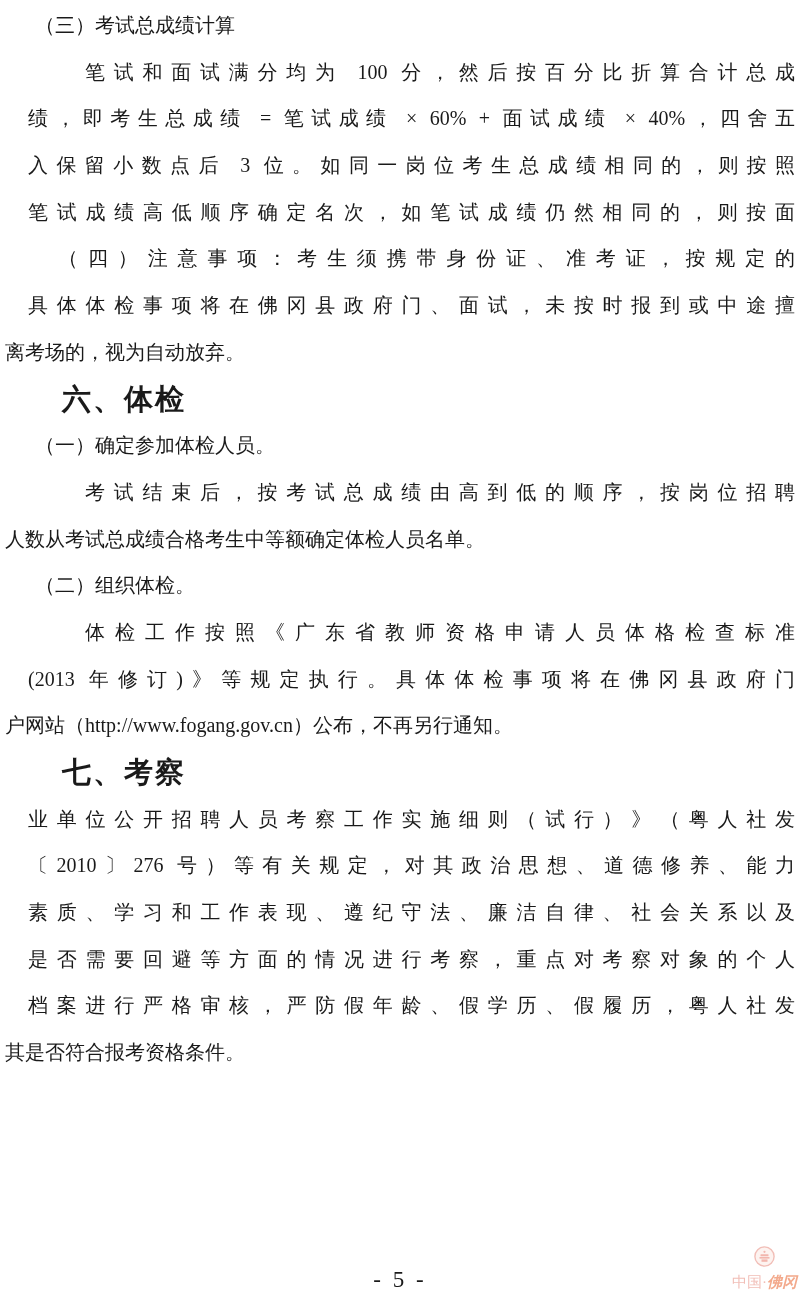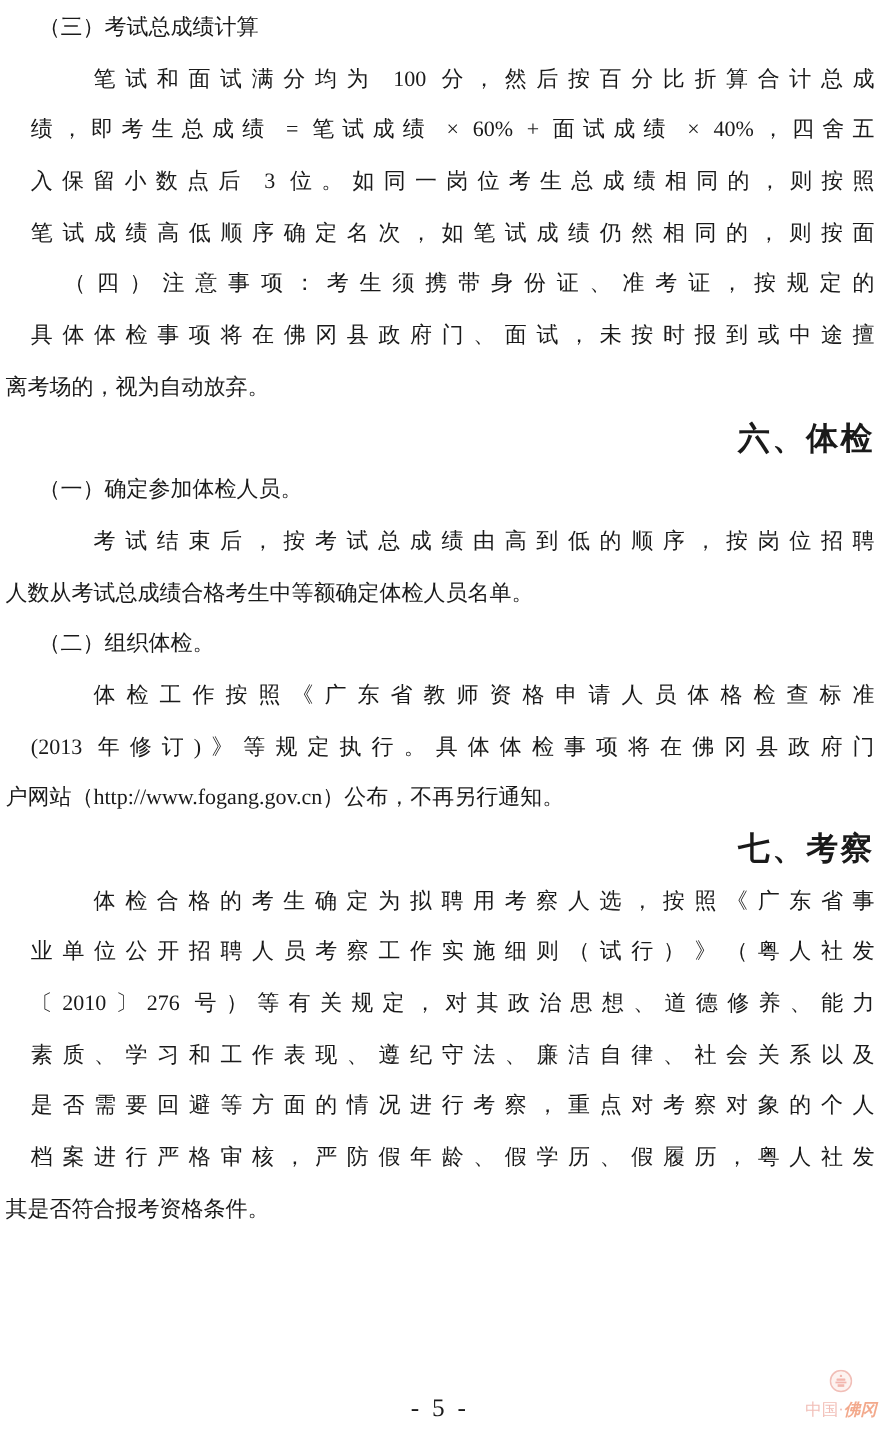--- a/index.html
+++ b/index.html
@@ -35,21 +35,20 @@
   
   .ln.indent { padding-left: 57px; }
   
   .ln.indent-p { padding-left: 30px; }
   
   .ln.h {
     font-family: "Liberation Sans", sans-serif;
     font-weight: 700;
     font-size: 29px;
     letter-spacing: 2px;
-    text-align: right;
   }
   .footer {
     position: absolute;
     left: 0;
     right: 0;
     bottom: 6px;
     text-align: center;
     font-size: 23px;
     letter-spacing: 3px;
     color: #1a1a1a;
@@ -93,21 +92,20 @@
     <div class="ln">离考场的，视为自动放弃。</div>
     <div class="ln indent h">六、体检</div>
     <div class="ln indent-p">（一）确定参加体检人员。</div>
     <div class="ln indent fill">考试结束后，按考试总成绩由高到低的顺序，按岗位招聘</div>
     <div class="ln">人数从考试总成绩合格考生中等额确定体检人员名单。</div>
     <div class="ln indent-p">（二）组织体检。</div>
     <div class="ln indent fill">体检工作按照《广东省教师资格申请人员体格检查标准</div>
     <div class="ln fill">(2013 年修订)》等规定执行。具体体检事项将在佛冈县政府门</div>
     <div class="ln">户网站（http://www.fogang.gov.cn）公布，不再另行通知。</div>
     <div class="ln indent h">七、考察</div>
-    <div class="ln indent fill">体检合格的考生确定为拟聘用考察人选，按照《广东省事</div>
     <div class="ln fill">业单位公开招聘人员考察工作实施细则（试行）》（粤人社发</div>
     <div class="ln fill">〔2010〕276 号）等有关规定，对其政治思想、道德修养、能力</div>
     <div class="ln fill">素质、学习和工作表现、遵纪守法、廉洁自律、社会关系以及</div>
     <div class="ln fill">是否需要回避等方面的情况进行考察，重点对考察对象的个人</div>
     <div class="ln fill">档案进行严格审核，严防假年龄、假学历、假履历，粤人社发</div>
     <div class="ln">其是否符合报考资格条件。</div>
   </div>
 
   <div class="footer">- 5 -</div>
 

